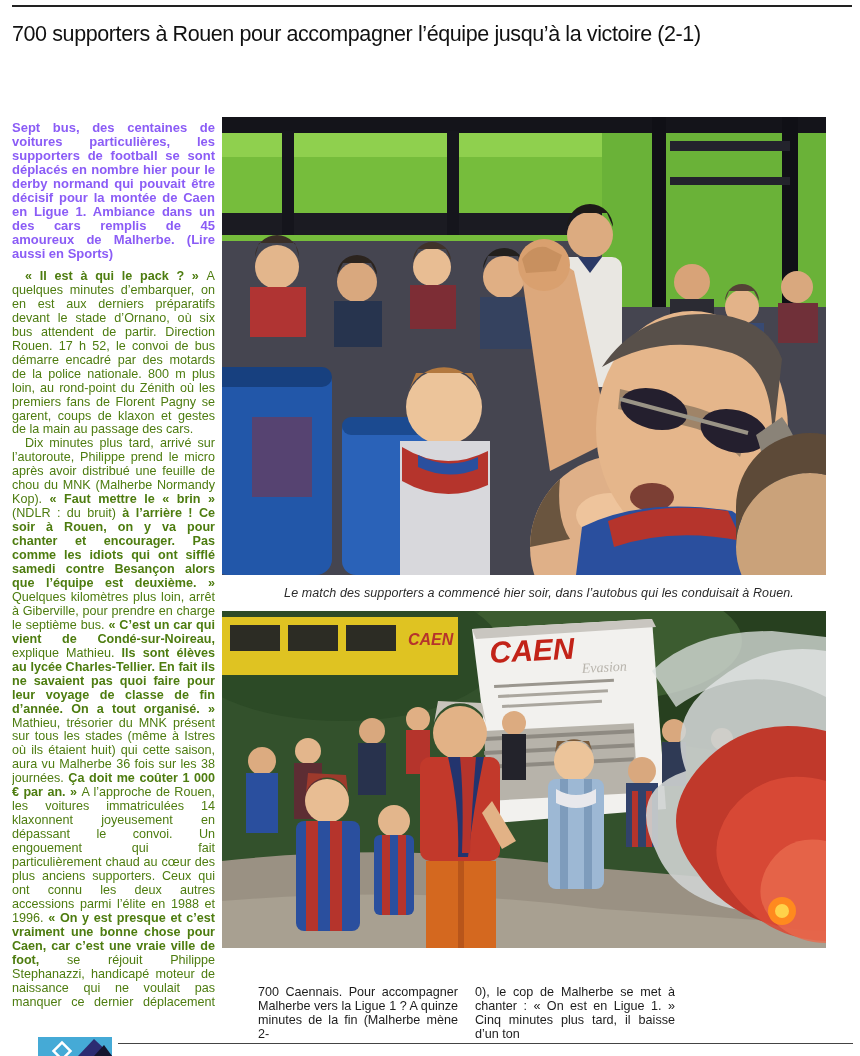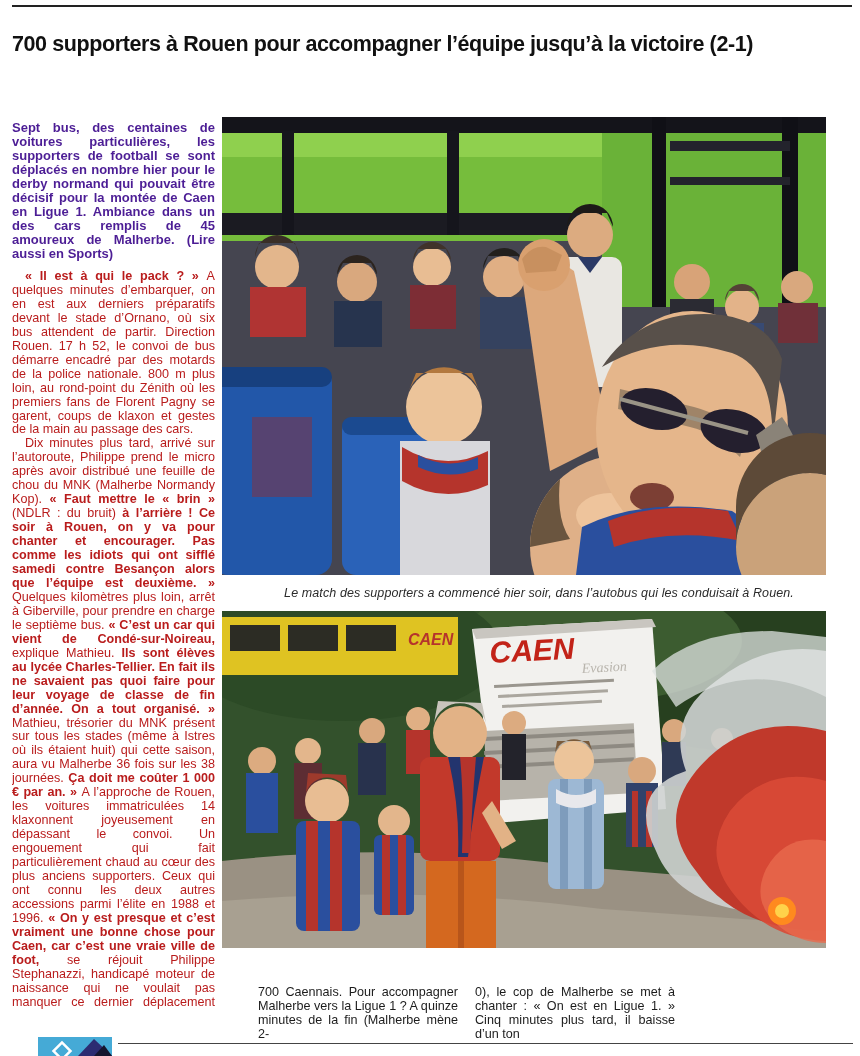--- a/index.html
+++ b/index.html
@@ -1,28 +1,28 @@
 <!DOCTYPE html>
 <html lang="fr"><head>
 <meta charset="utf-8">
 <style>
   html,body{margin:0;padding:0;background:#fff;}
   #page{position:relative;width:860px;height:1056px;background:#fff;overflow:hidden;
         font-family:"Liberation Sans","DejaVu Sans",sans-serif;color:#1a1a1a;}
   .rule{position:absolute;background:#222;}
   #top-rule{left:12px;top:5px;width:840px;height:2px;}
   #bottom-rule{left:118px;top:1043px;width:735px;height:1px;background:#444;}
-  #kicker{position:absolute;left:12px;top:32px;width:820px;
-          font-size:21.5px;letter-spacing:-0.4px;color:#111;font-weight:700;}
+  #kicker{position:absolute;left:12px;top:22px;width:820px;
+          font-size:21.5px;letter-spacing:-0.4px;color:#111;font-weight:400;}
   #headline{position:absolute;left:10px;top:62px;width:840px;
             font-size:41px;font-weight:700;letter-spacing:-1px;color:#0d0d0d;}
   
   #left-col{position:absolute;left:12px;top:121px;width:203px;max-height:890px;overflow:hidden;}
-  #lead{font-size:13px;line-height:14px;font-weight:700;text-align:justify;margin:0 0 9px 0;color:#4c1d95;}
-  .para{font-size:12.6px;line-height:13.95px;text-align:justify;margin:0;text-indent:13px;color:#b91c1c;}
+  #lead{font-size:13px;line-height:14px;font-weight:700;text-align:justify;margin:0 0 9px 0;color:#8b5cf6;}
+  .para{font-size:12.6px;line-height:13.95px;text-align:justify;margin:0;text-indent:13px;color:#4d7c0f;}
   .para .b{font-weight:700;}
   
   .photo{position:absolute;overflow:hidden;background:#a3a3a3;}
   #photo-bus{left:222px;top:117px;width:604px;height:458px;}
   #photo-rest{left:222px;top:611px;width:604px;height:337px;}
   .caption{position:absolute;font-size:12.5px;font-style:italic;color:#2b2b2b;letter-spacing:0.1px;}
   #caption-1{left:224px;top:586px;width:630px;text-align:center;}
   #caption-2{left:224px;top:961px;width:630px;}
   
   #bottom-cols{position:absolute;left:222px;top:986px;width:634px;display:flex;gap:17px;margin-left:36px;}

